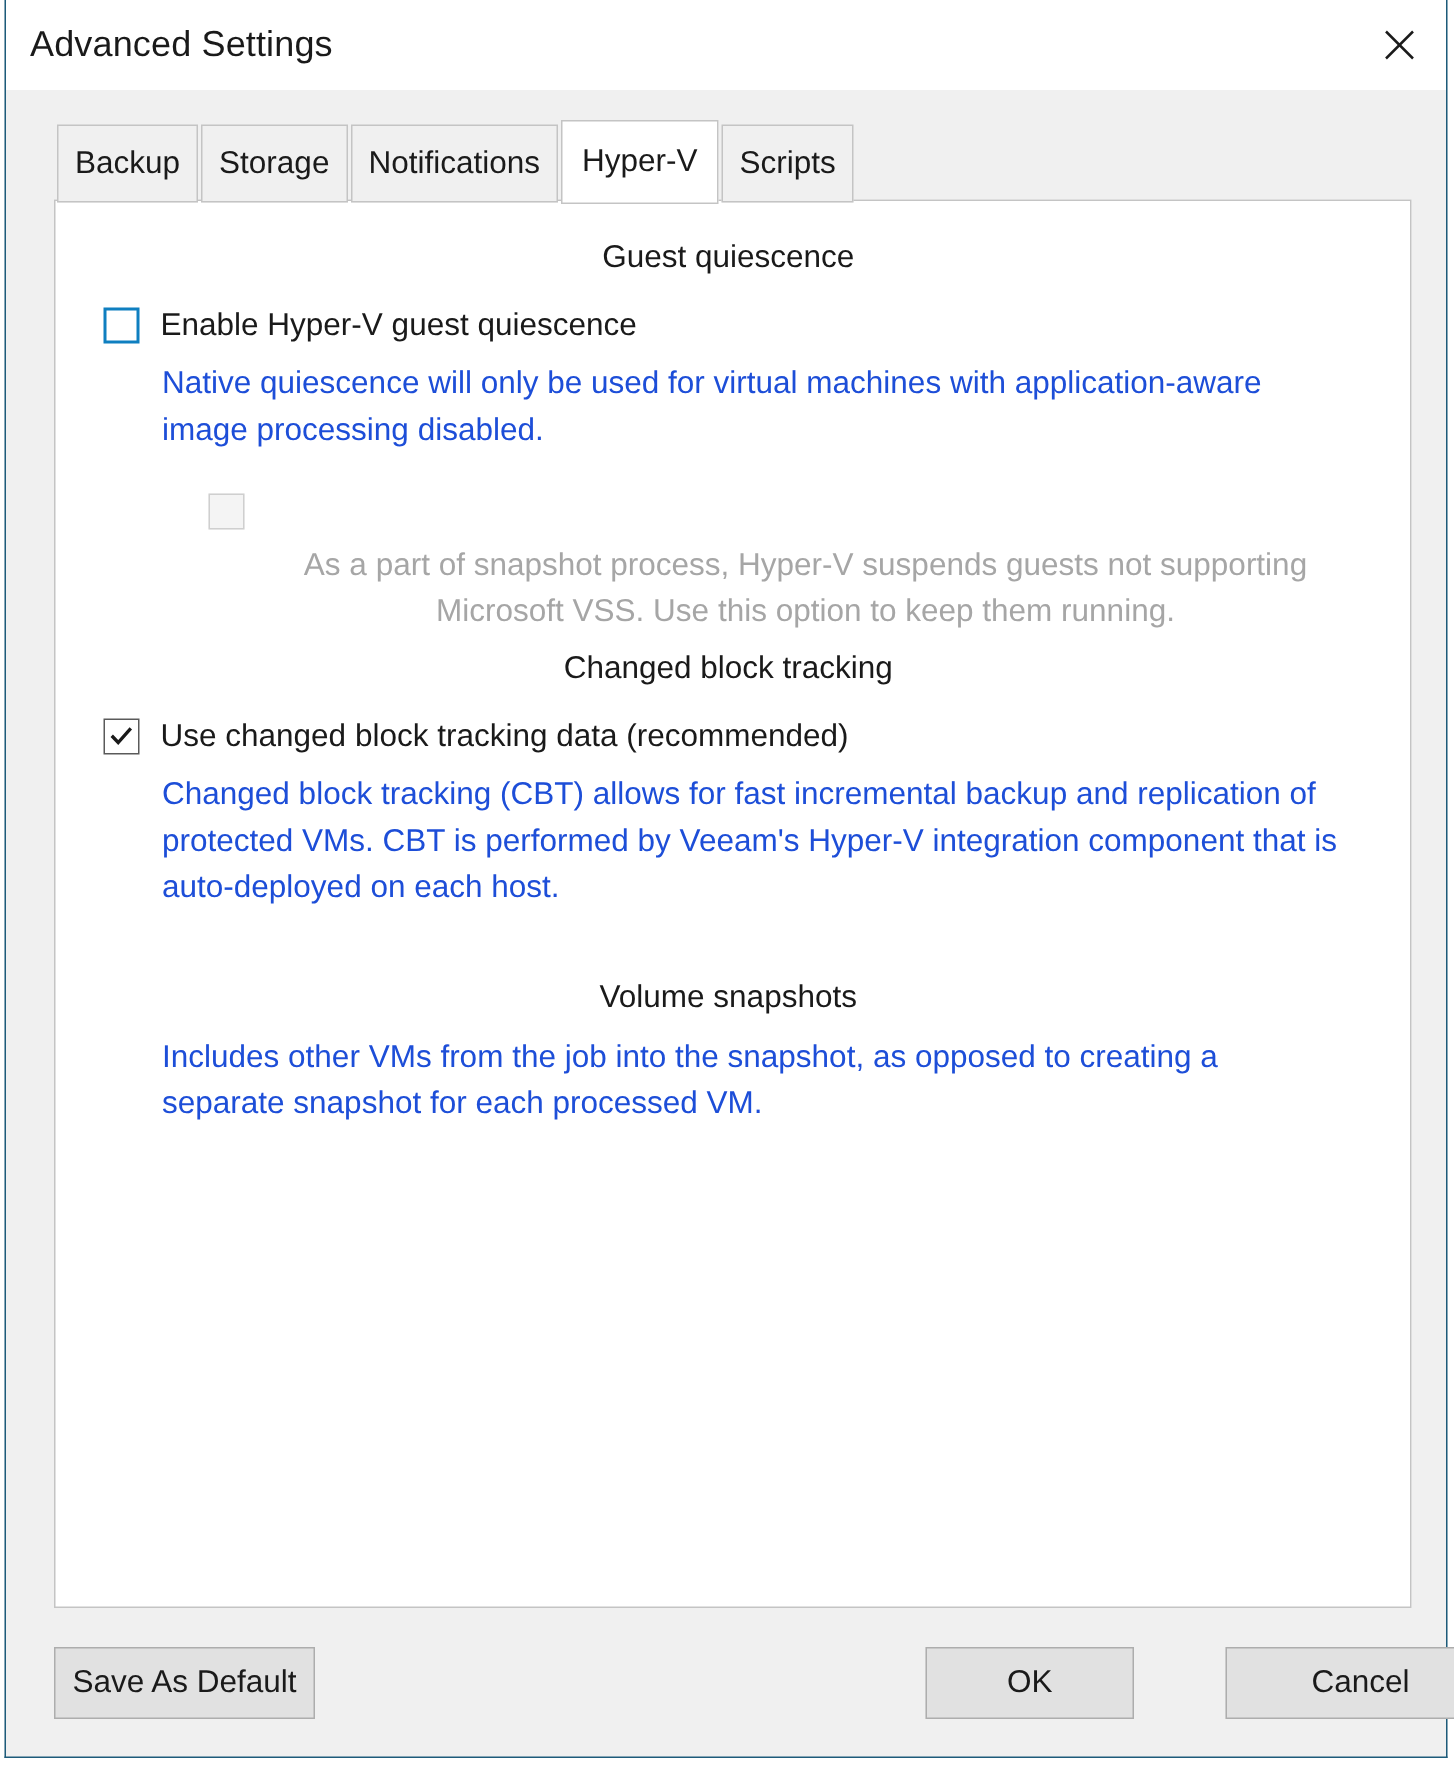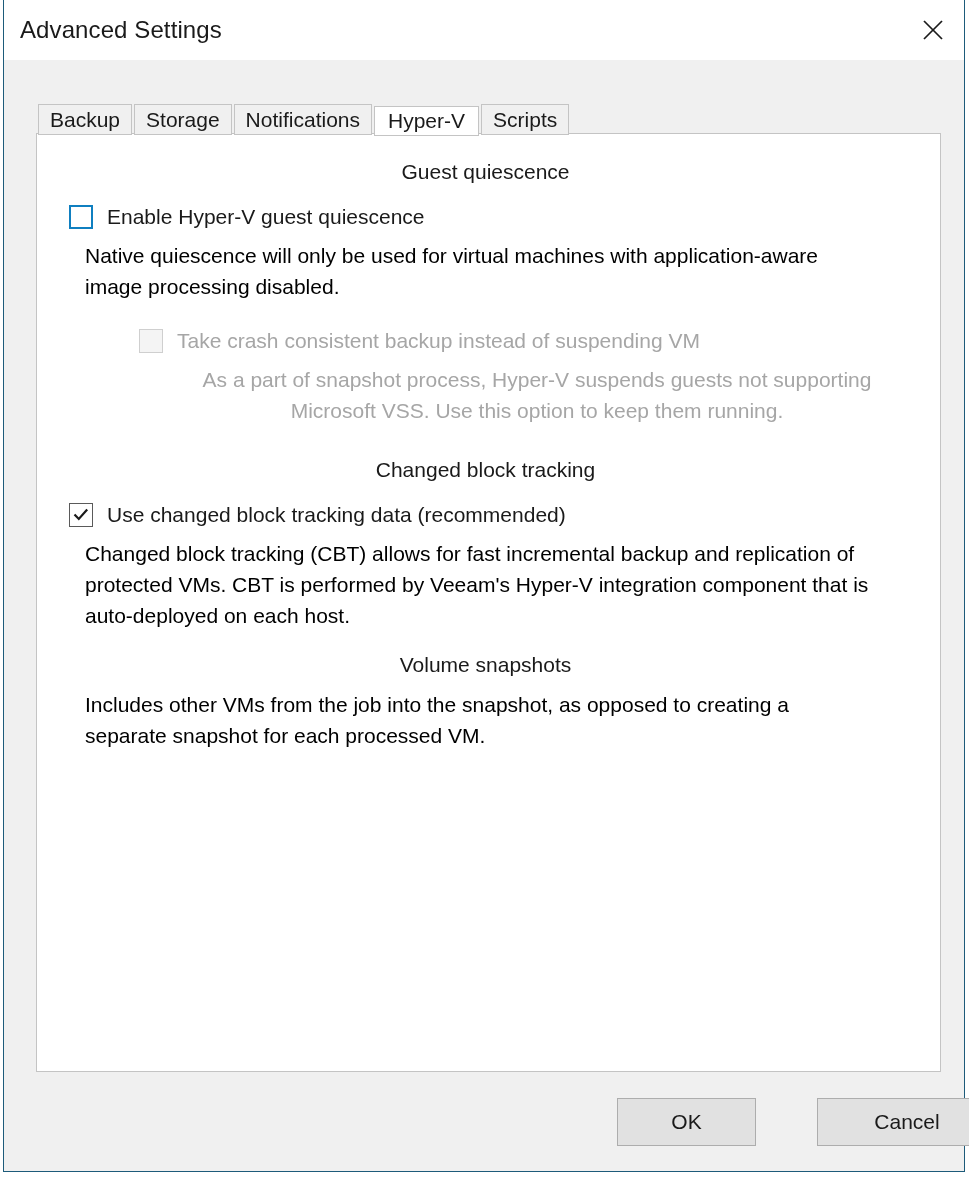--- a/index.html
+++ b/index.html
@@ -64,38 +64,38 @@
   .tabstrip {
     position: absolute;
     left: 34px;
     top: 94px;
     height: 41px;
     display: flex;
     align-items: flex-end;
     z-index: 4;
   }
   .tab {
-    height: 31px;
+    height: 52px;
     background: #f0f0f0;
     border: 1px solid #c4c4c4;
     box-sizing: border-box;
     display: flex;
     align-items: center;
     padding: 0 11px;
     font-size: 21px;
     color: #1a1a1a;
     margin-right: 2px;
     white-space: nowrap;
     cursor: default;
     position: relative;
     top: 0px;
   }
   .tab.selected {
     background: #ffffff;
-    height: 30px;
+    height: 56px;
     border-bottom: 1px solid #ffffff;
     border-color: #c4c4c4;
     z-index: 6;
     margin-bottom: -1px;
     padding: 0 13px;
   }
 
   
   .panel {
     position: absolute;
@@ -171,23 +171,23 @@
     color: #1a1a1a;
     margin-left: 14px;
     white-space: nowrap;
     line-height: 30px;
     cursor: default;
   }
   .cb-label.disabled { color: #a6a6a6; }
 
   .desc {
     font-size: 21px;
-    color: #000000;
+    color: #1d4ed8;
     line-height: 31px;
-    margin-left: 48px;
+    margin-left: 71px;
     margin-right: 20px;
     max-width: 790px;
   }
   .desc.indent2 { margin-left: 140px; max-width: 720px; text-align: center; }
   .desc.disabled { color: #a6a6a6; }
 
   
   .btn {
     position: absolute;
     background: #e1e1e1;
@@ -250,26 +250,25 @@
       </div>
 
       <div class="row" style="margin-top:14px;">
         <span class="cb hover"></span>
         <span class="cb-label">Enable Hyper-V guest quiescence</span>
       </div>
       <div class="desc" style="margin-top:8px;">Native quiescence will only be used for virtual machines with application-aware image processing disabled.</div>
 
       <div class="row indent2" style="margin-top:24px;">
         <span class="cb disabled"></span>
-        <span class="cb-label disabled">Take crash consistent backup instead of suspending VM</span>
       </div>
       <div class="desc indent2 disabled" style="margin-top:8px;">As a part of snapshot process, Hyper-V suspends guests not supporting Microsoft VSS. Use this option to keep them running.</div>
     </div>
 
-    <div class="group" style="top:324px;">
+    <div class="group" style="top:300px;">
       <div class="group-header">
         <div class="group-title">Changed block tracking</div>
         <div class="group-rule"></div>
       </div>
 
       <div class="row" style="margin-top:14px;">
         <span class="cb">
           <svg width="16" height="14" viewBox="0 0 16 14">
             <polyline points="1.5,6.5 5.8,11 14.2,1.6" fill="none" stroke="#1a1a1a" stroke-width="2.2"></polyline>
           </svg>
@@ -283,16 +282,17 @@
       <div class="group-header">
         <div class="group-title">Volume snapshots</div>
         <div class="group-rule"></div>
       </div>
 
       <div class="desc" style="margin-top:8px;">Includes other VMs from the job into the snapshot, as opposed to creating a separate snapshot for each processed VM.</div>
     </div>
 
   </div>
 
+  <div class="btn" id="save-as-default-button">Save As Default</div>
   <div class="btn" id="ok-button">OK</div>
   <div class="btn" id="cancel-button">Cancel</div>
 
 </div>
 
 </body></html>

